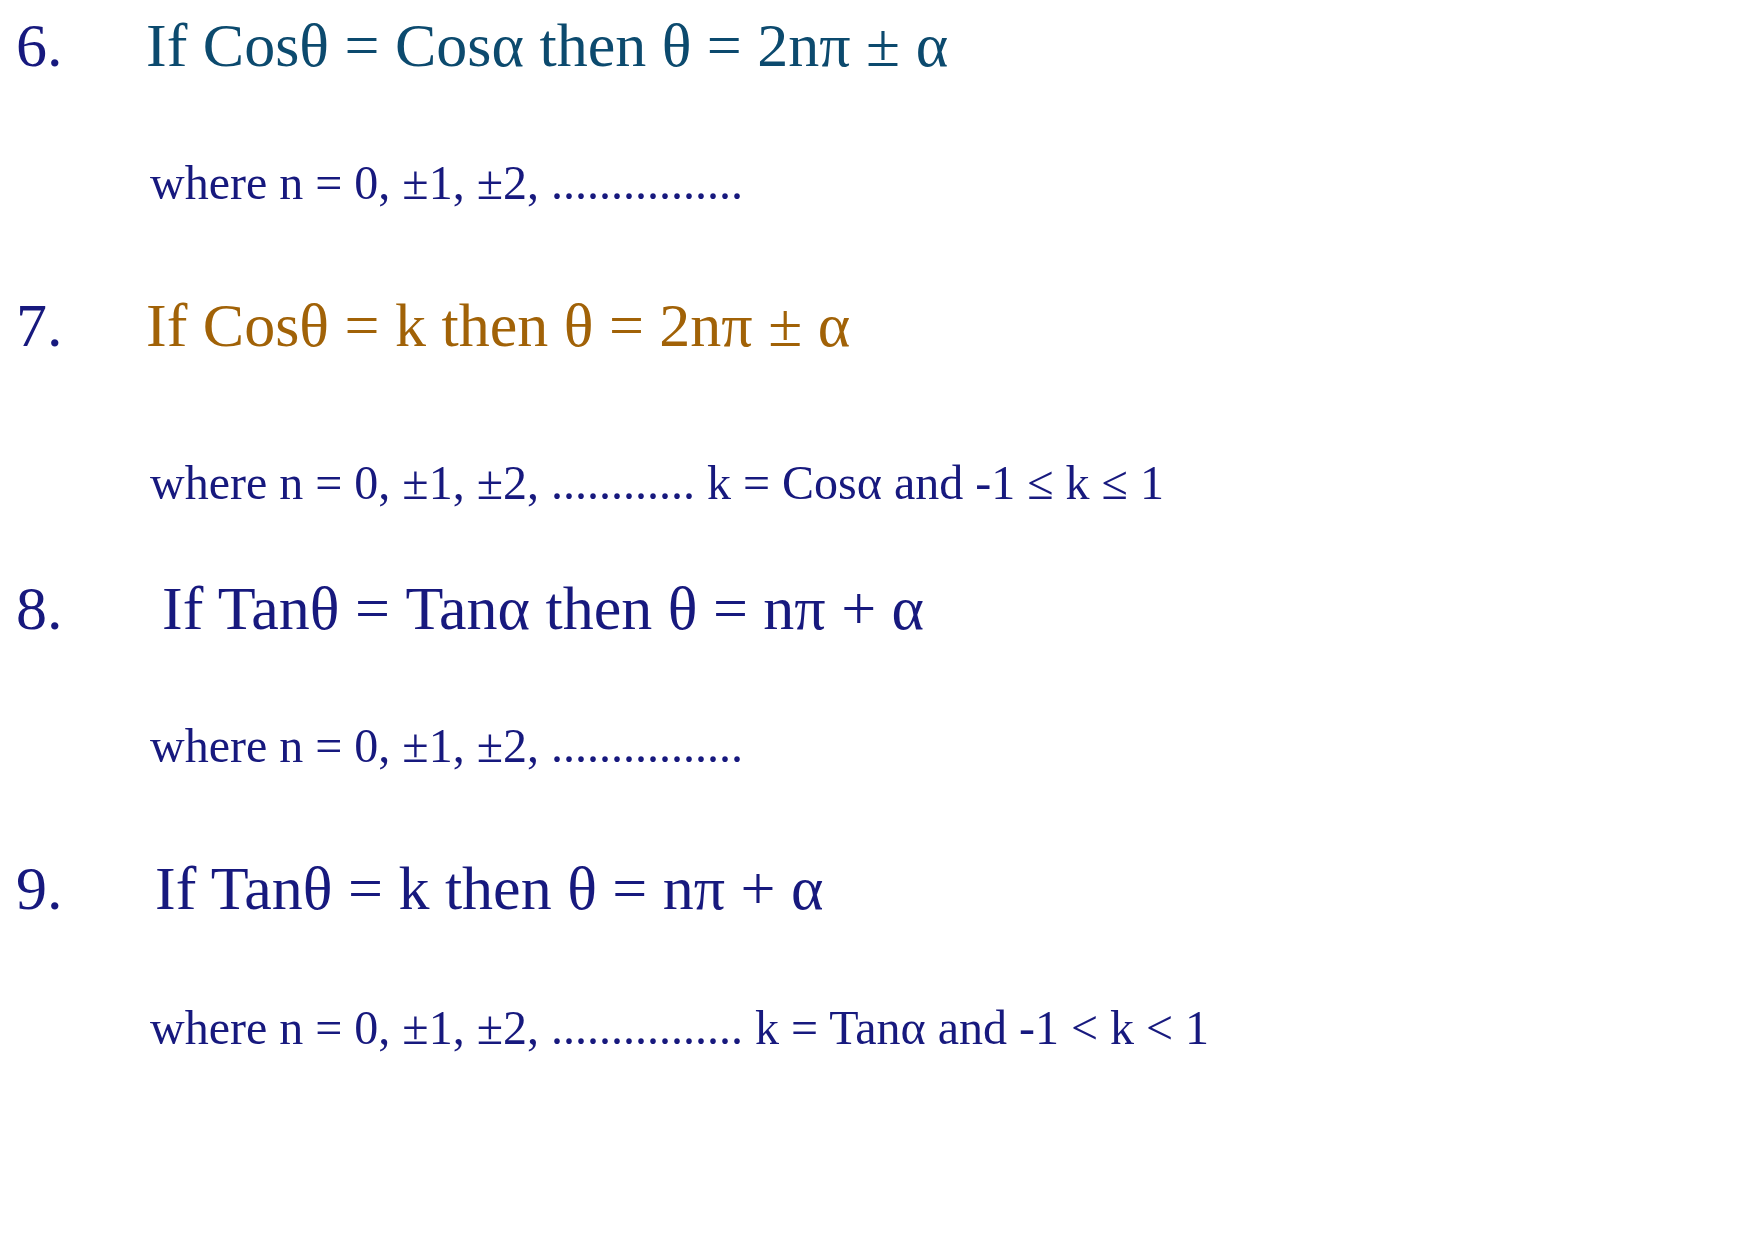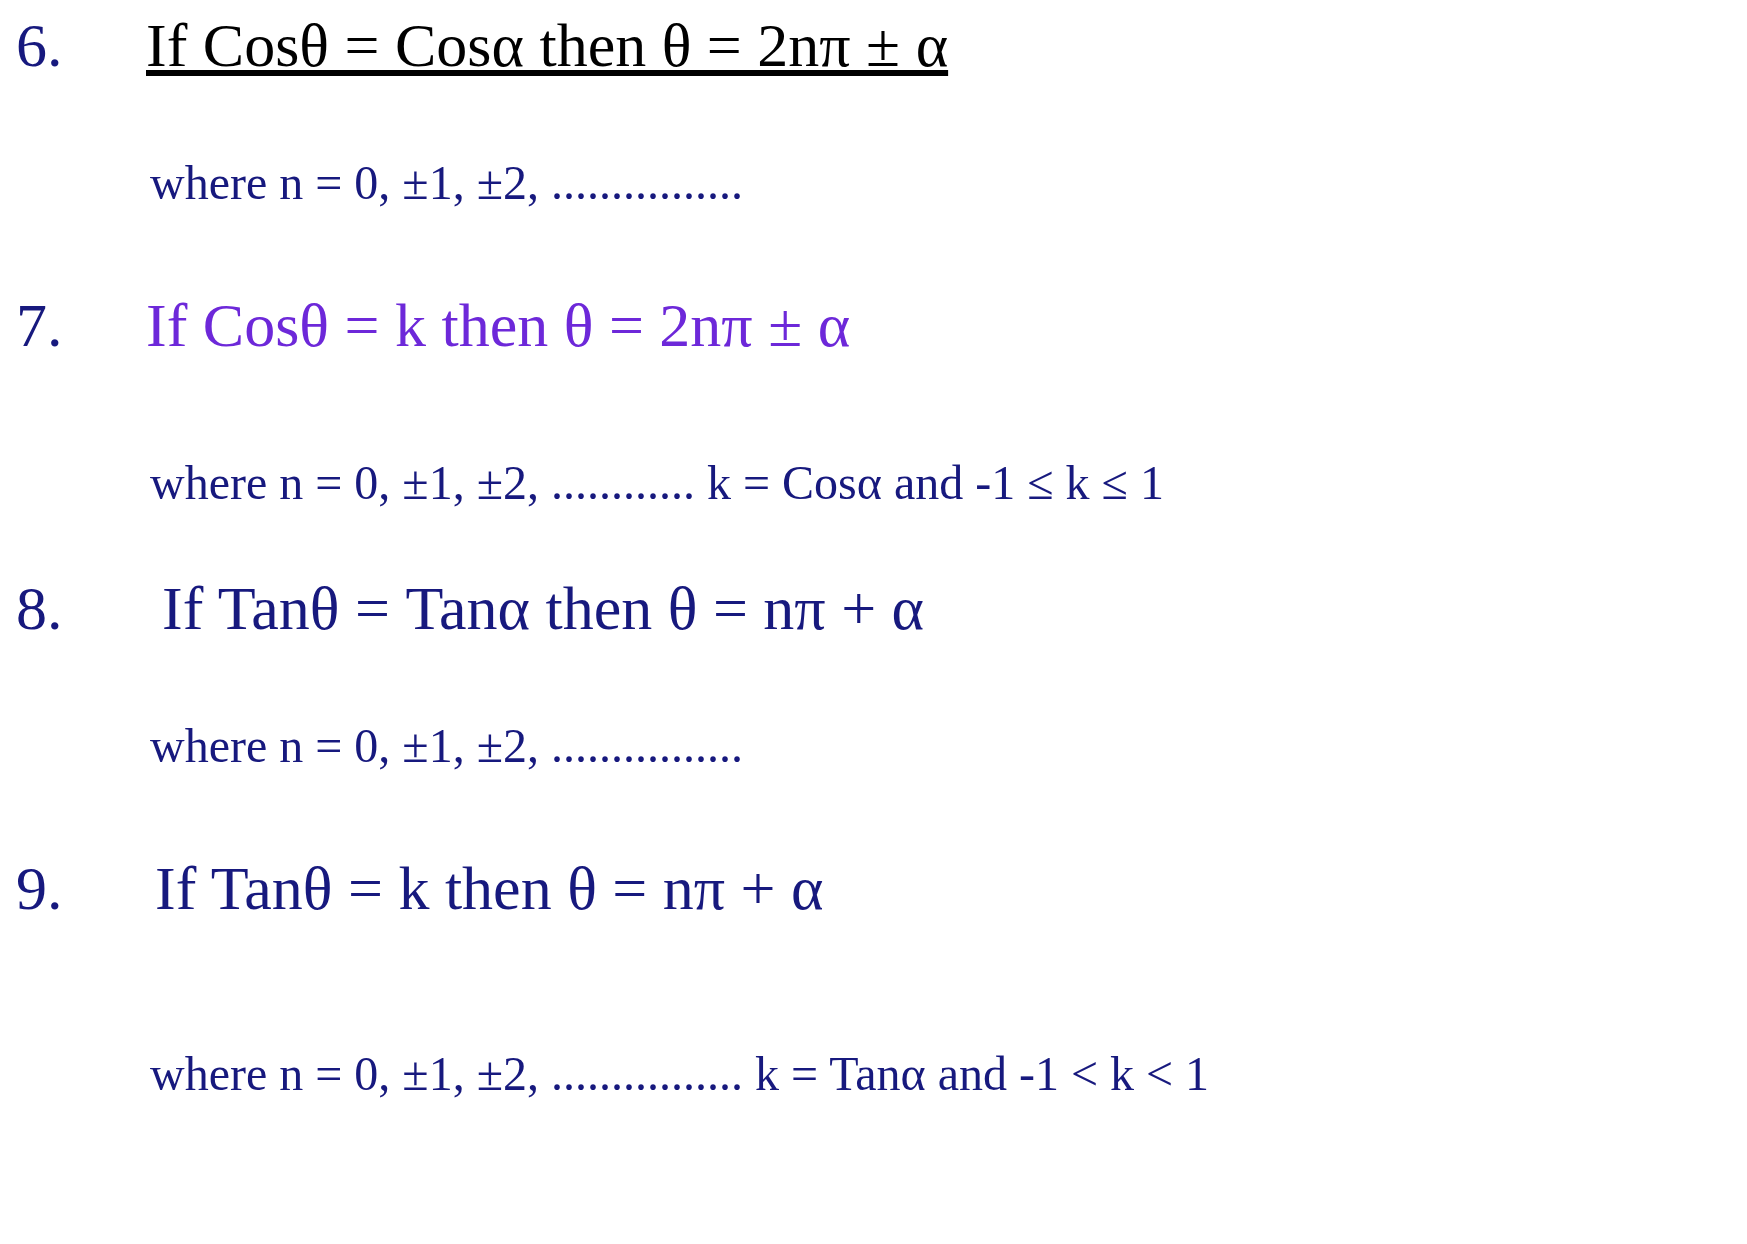--- a/index.html
+++ b/index.html
@@ -50,35 +50,35 @@
     white-space: nowrap;
   }
 </style>
 </head>
 <body style="background: rgb(255, 255, 255);">
 
 <div id="sheet" style="background: rgb(255, 255, 255);">
 
   <div class="item-row" style="top:10px; left:16px;">
     <span class="num" style="color: rgb(23, 25, 126);">6.</span>
-    <span class="stmt" style="color: #000000; text-decoration: underline;">If  Cosθ = Cosα  then θ = 2nπ ± α</span>
+    <span class="stmt" style="color: #0c4a6e;">If  Cosθ = Cosα  then θ = 2nπ ± α</span>
   </div>
   <div class="where" style="top: 155px; color: rgb(23, 25, 126);">where  n = 0, ±1, ±2, ................</div>
 
   <div class="item-row" style="top:290px; left:16px;">
     <span class="num" style="color: rgb(23, 25, 126);">7.</span>
-    <span class="stmt" style="color: #6d28d9; text-align: center;">If  Cosθ = k  then θ = 2nπ ± α</span>
+    <span class="stmt" style="color: #a16207; text-align: center;">If  Cosθ = k  then θ = 2nπ ± α</span>
   </div>
   <div class="where" style="top: 455px; color: rgb(23, 25, 126);">where  n = 0, ±1, ±2, ............ k = Cosα and -1 ≤ k ≤ 1</div>
 
   <div class="item-row" style="top:573px; left:16px;">
     <span class="num" style="color: rgb(23, 25, 126);">8.</span>
     <span class="stmt" style="color: rgb(23, 25, 126); margin-left: 16px;">If  Tanθ = Tanα  then θ = nπ + α</span>
   </div>
   <div class="where" style="top: 718px; color: rgb(23, 25, 126);">where  n = 0, ±1, ±2, ................</div>
 
   <div class="item-row" style="top:853px; left:16px;">
     <span class="num" style="color: rgb(23, 25, 126);">9.</span>
     <span class="stmt" style="color: rgb(23, 25, 126); margin-left: 9px;">If  Tanθ = k  then θ = nπ + α</span>
   </div>
-  <div class="where" style="top: 1000px; color: rgb(23, 25, 126); margin-top: 46px;">where  n = 0, ±1, ±2, ................ k = Tanα and -1 &lt; k &lt; 1</div>
+  <div class="where" style="top: 1000px; color: rgb(23, 25, 126);">where  n = 0, ±1, ±2, ................ k = Tanα and -1 &lt; k &lt; 1</div>
 
 </div>
 
 </body></html>

